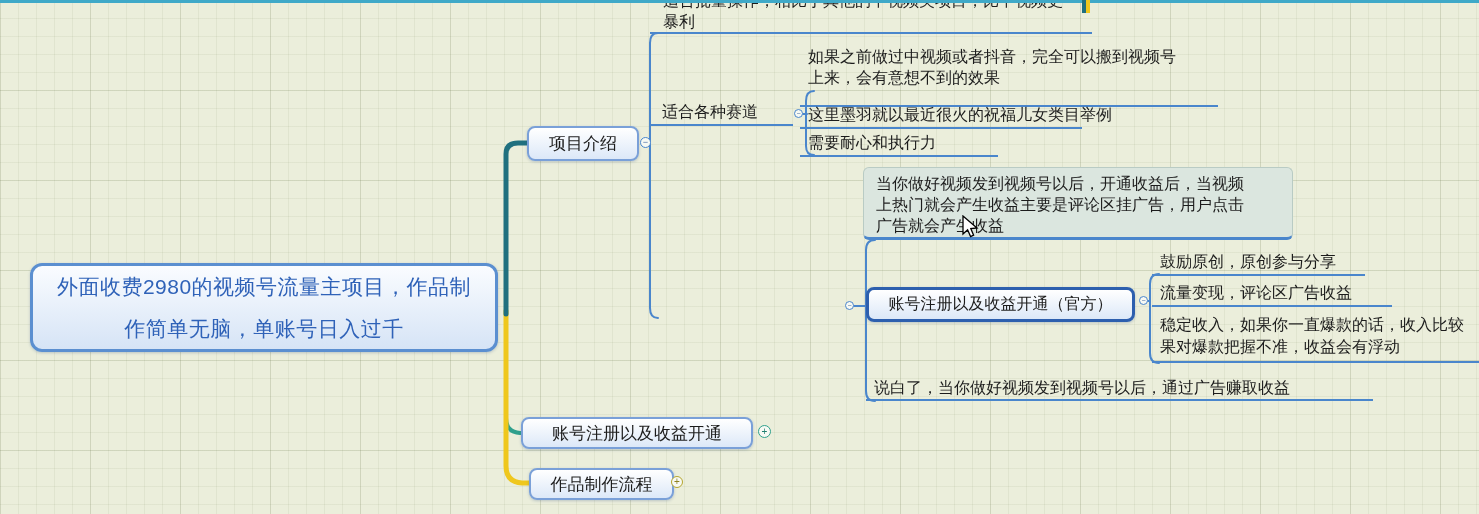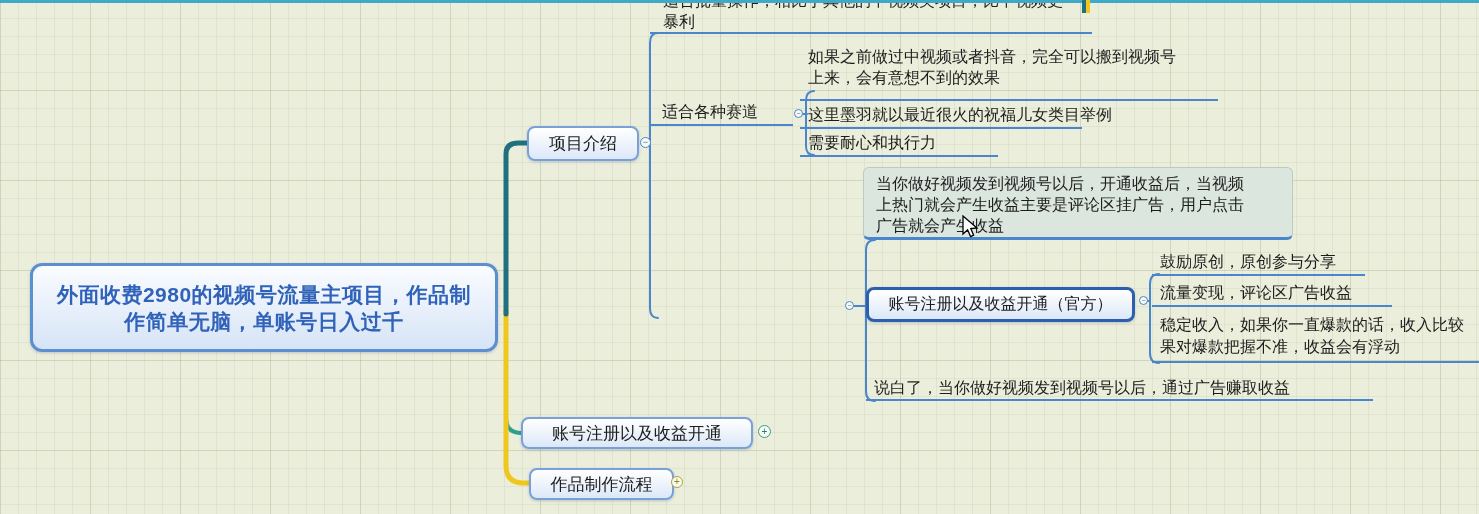--- a/index.html
+++ b/index.html
@@ -37,41 +37,41 @@
   .box { position: absolute; z-index: 3; border-radius: 8px;
          background: linear-gradient(180deg, #ffffff, #dce8f8);
          border: 2px solid var(--node-border, #7aa0d8);
          display: flex; align-items: center; justify-content: center;
          color: var(--topic-text, #1c1c1c); font-size: 17px;
          box-shadow: 0 1px 3px rgba(60,90,140,.28); white-space: nowrap; }
 
   #b-root { left: 30px; top: 263px; width: 468px; height: 89px;
             border: 3px solid var(--root-border, #5b8fd0); border-radius: 12px;
             background: linear-gradient(180deg, #fafcff, #d6e4f6);
-            font-size: 21px; font-weight: bold; color: var(--root-text, #2f62b8);
-            line-height: 27px; letter-spacing: .5px; text-align: center;
+            font-size: 21px; font-weight: normal; color: var(--root-text, #2f62b8);
+            line-height: 42px; letter-spacing: .5px; text-align: center;
             padding: 0 22px; white-space: normal; }
 
   #b-intro    { left: 527px; top: 126px; width: 112px; height: 35px; }
   #b-account  { left: 521px; top: 417px; width: 232px; height: 32px; }
   #b-workflow { left: 529px; top: 468px; width: 145px; height: 32px; }
   #b-advantage{ left: 866px; top: 287px; width: 269px; height: 35px;
                 border: 3px solid var(--advantage-border, #2d5fae); font-size: 16px; }
 
   #b-note { left: 863px; top: 167px; width: 430px; height: 73px; z-index: 2;
             display: block; background: var(--callout-fill, #dbe6df);
             border: 1px solid #b9cbc4;
             border-bottom: 3px solid var(--connector-blue, #4a86cc);
             border-radius: 6px; padding: 5px 10px 4px 12px;
             font-size: 16px; line-height: 21px; box-shadow: none; }
   #b-note span { display: block; white-space: nowrap; }
 
   #t-profit   { left: 650px;  top: -10px; width: 442px; padding: 0 0 0 13px; line-height: 21px; }
   #t-tracks   { left: 650px;  top: 102px; width: 143px; padding: 0 0 2px 12px; line-height: 20px; }
-  #t-migrate  { left: 800px;  top: 46px;  width: 418px; padding: 0 0 11px 8px;  line-height: 21px; }
+  #t-migrate  { left: 800px;  top: 46px;  width: 418px; padding: 0 0 17px 8px;  line-height: 21px; }
   #t-example  { left: 800px;  top: 105px; width: 282px; padding: 0 0 2px 8px;  line-height: 20px; }
   #t-patience { left: 800px;  top: 133px; width: 198px; padding: 0 0 2px 8px;  line-height: 20px; }
   #t-plan     { left: 652px;  top: 293px; width: 193px; padding: 0 0 1px 11px; line-height: 22px; }
   #t-summary  { left: 866px;  top: 377px; width: 507px; padding: 0 0 1px 8px;  line-height: 21px; }
   #t-original { left: 1152px; top: 252px; width: 213px; padding: 0 0 2px 8px;  line-height: 20px; }
   #t-monetize { left: 1152px; top: 283px; width: 240px; padding: 0 0 2px 8px;  line-height: 20px; }
   #t-stable   { left: 1152px; top: 314px; width: 340px; padding: 0 0 3px 8px;  line-height: 22px; }
 
   
   .mk { position: absolute; z-index: 4; border-radius: 50%;

